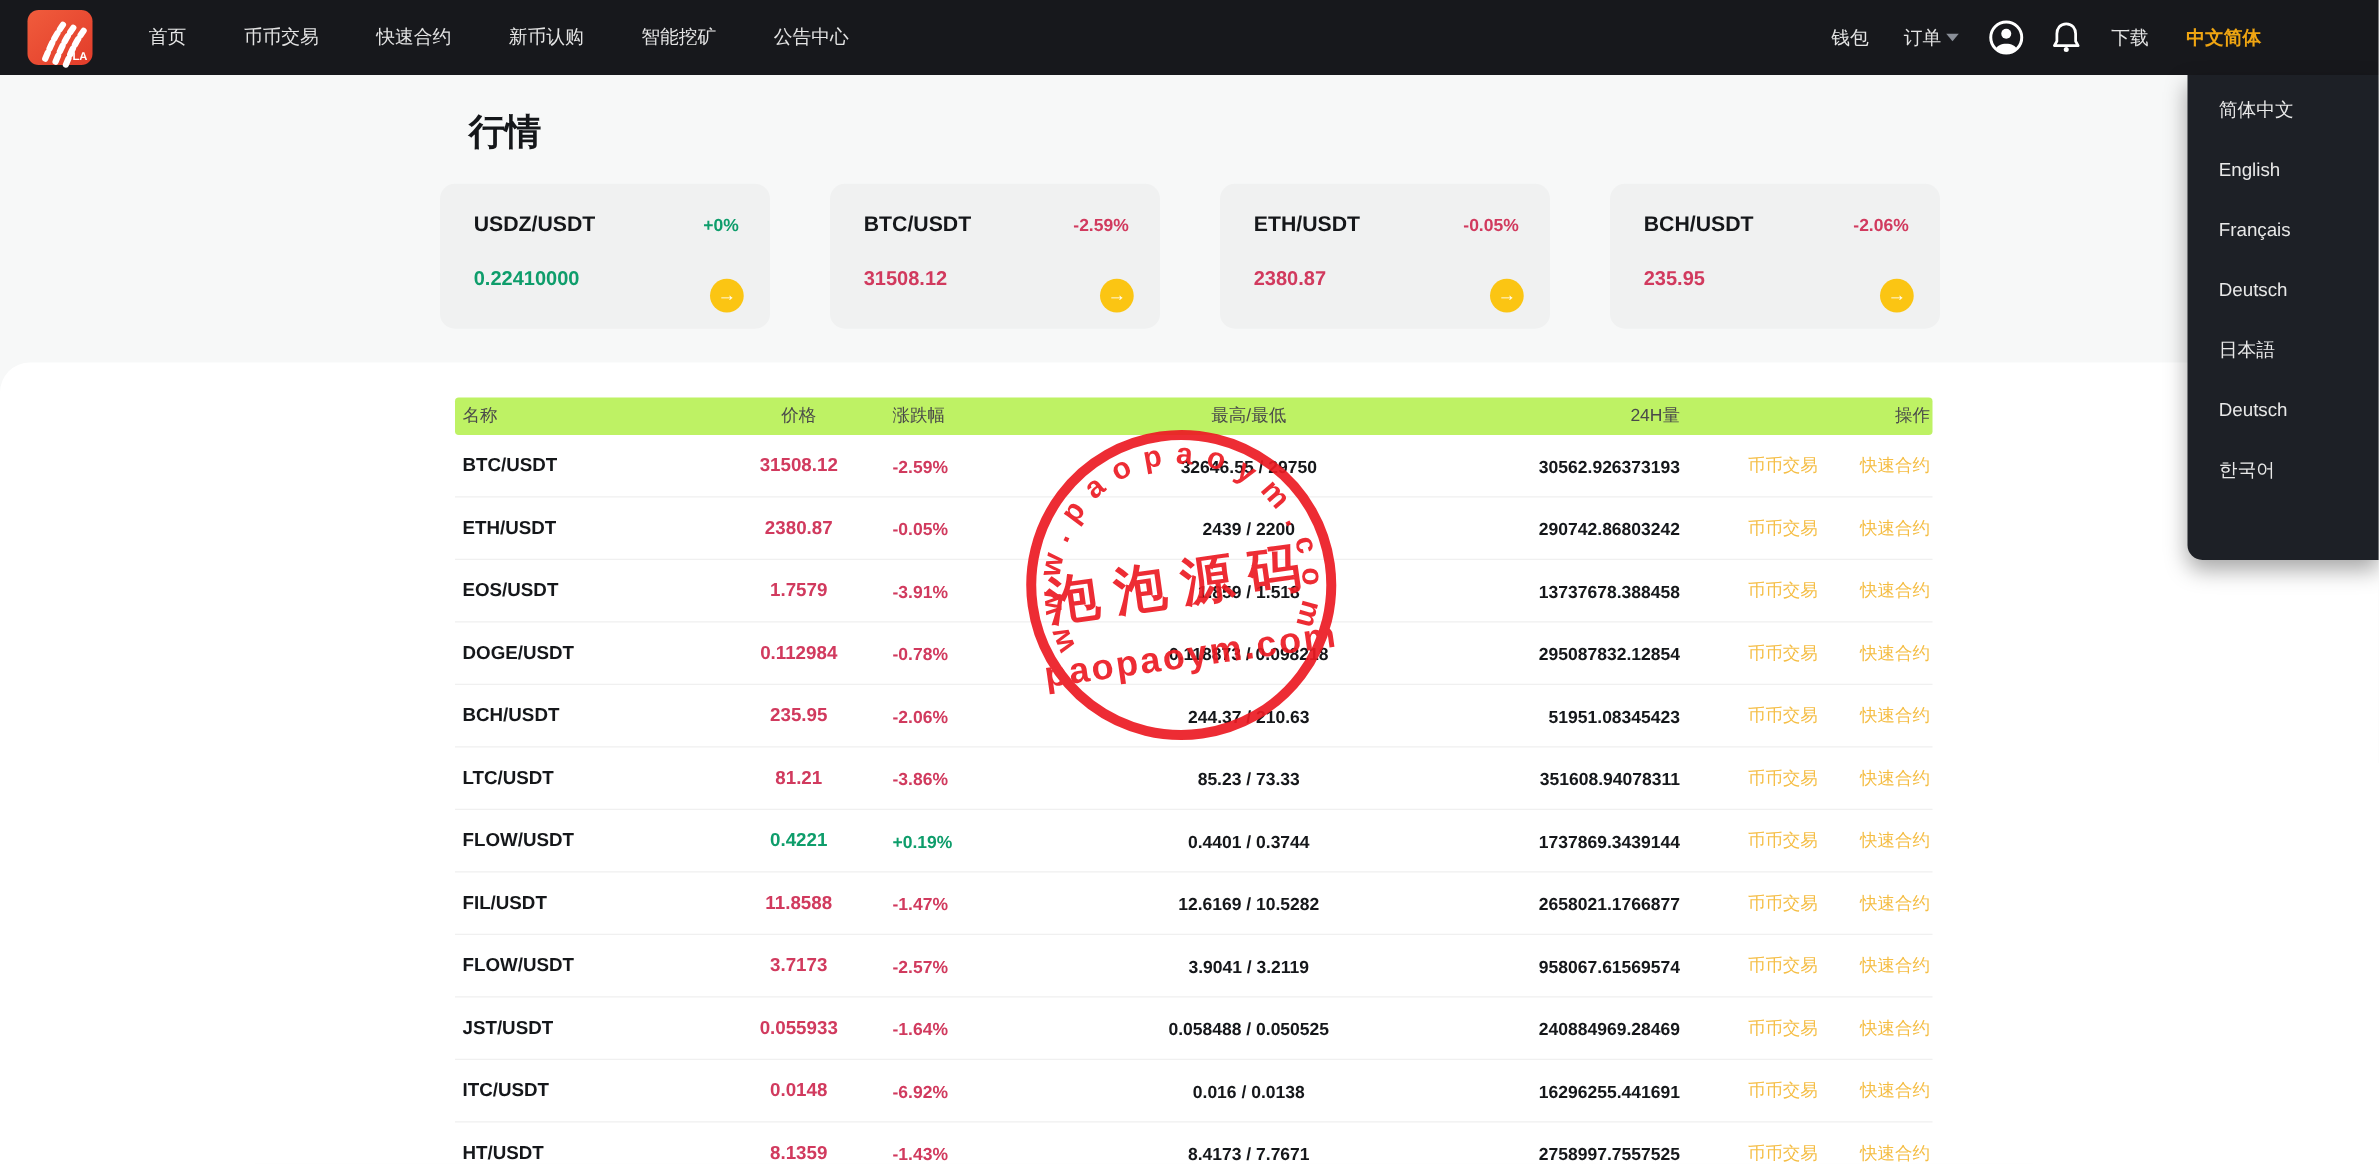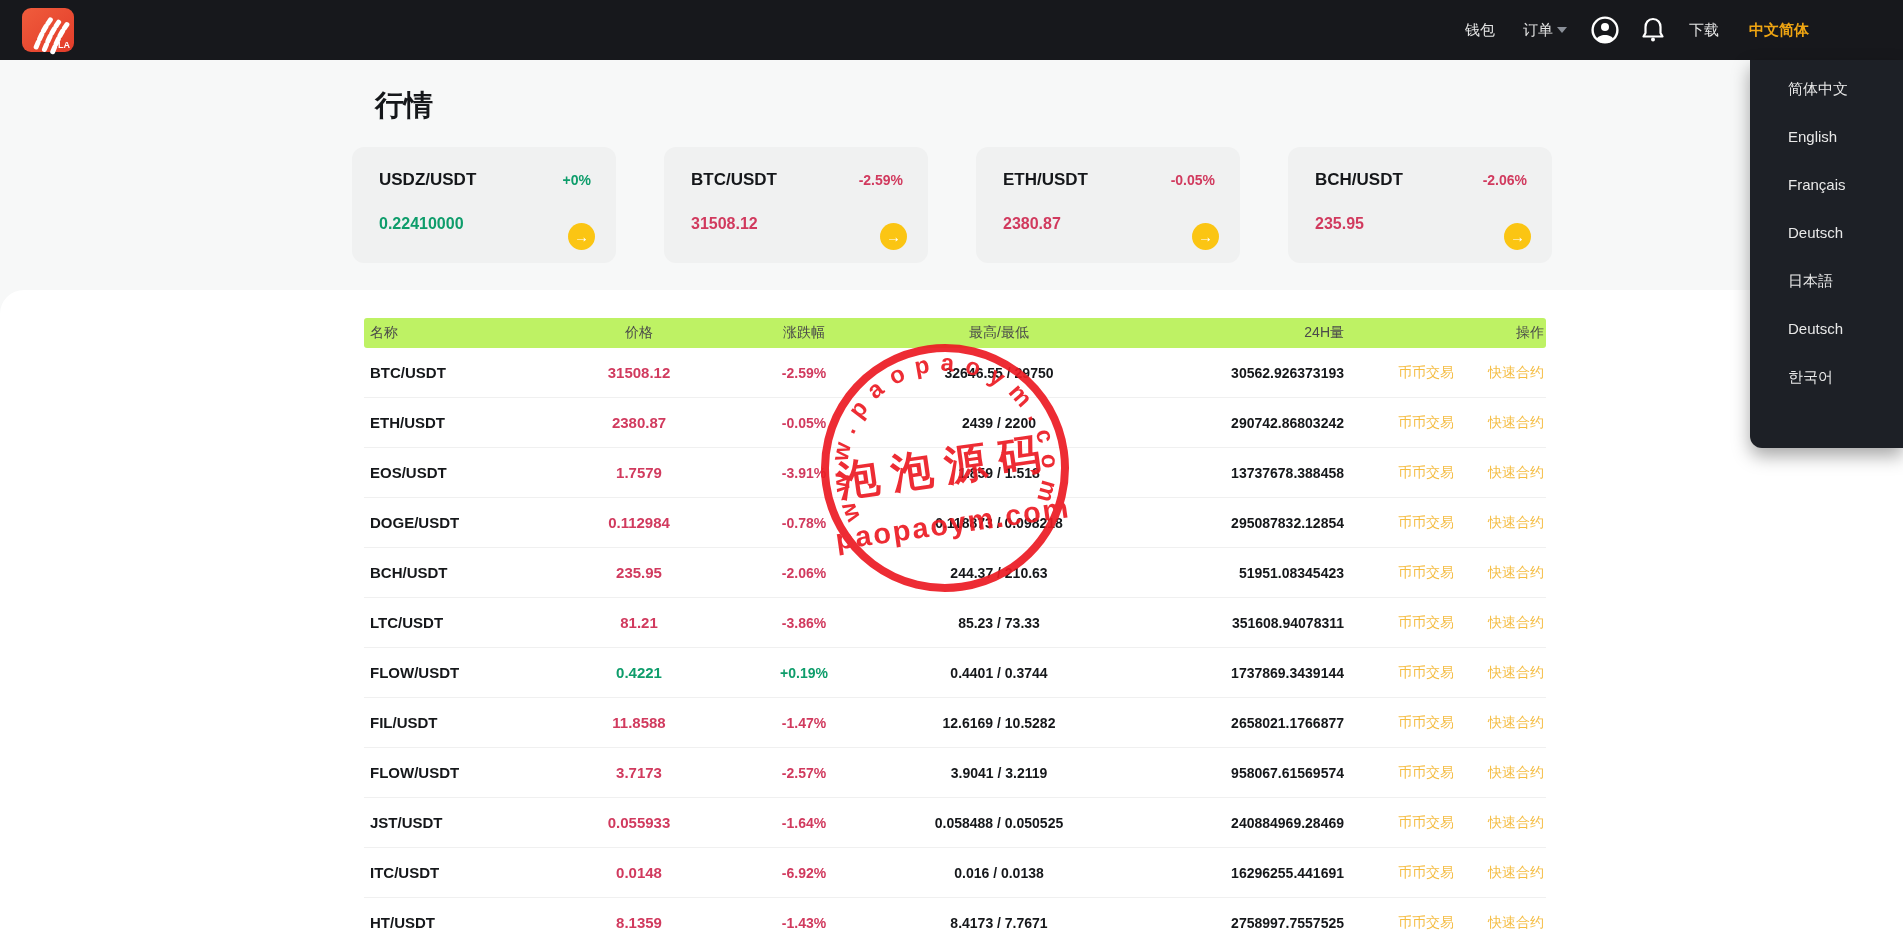--- a/index.html
+++ b/index.html
@@ -45,21 +45,21 @@
   .lang-current { color:#efa512; font-size:15px; font-weight:bold; cursor:pointer; }
 
   
   .lang-menu {
     position:absolute; top:60px; right:0; width:153px; height:388px;
     background:#1d2026; z-index:50; border-radius:0 0 0 12px;
     box-shadow:0 8px 18px rgba(0,0,0,.35);
     padding-top:5px;
   }
   .lang-menu .item {
-    height:48px; line-height:48px; padding-left:38px;
+    height:48px; line-height:48px; padding-left:25px;
     color:#e8e8e8; font-size:15px; cursor:pointer; white-space:nowrap;
   }
 
   
   .page-title {
     position:absolute; left:375px; top:86px; font-size:29px; font-weight:bold; color:#15171a;
   }
 
   .cards { position:absolute; left:352px; top:147px; display:flex; }
   .card {
@@ -89,21 +89,21 @@
   }
   .tr {
     display:grid; grid-template-columns:200px 150px 180px 210px 240px 1fr;
     height:50px; align-items:center; border-bottom:1px solid #f0f0f0;
     font-size:14px; cursor:pointer; background:transparent;
   }
   .c-name   { padding-left:6px; text-align:left; font-weight:bold; color:#15171a; font-size:15px; }
   .thead .c-name { font-weight:normal; color:#4a4a4a; font-size:14px; }
   .c-price  { text-align:center; font-weight:bold; font-size:15px; }
   .thead .c-price { font-weight:normal; font-size:14px; }
-  .c-chg    { text-align:center; font-weight:bold; }
+  .c-chg    { text-align:left; font-weight:bold; }
   .thead .c-chg { font-weight:normal; }
   .c-hl     { text-align:center; font-weight:bold; color:#15171a; }
   .thead .c-hl { font-weight:normal; color:#4a4a4a; }
   .c-vol    { text-align:right; font-weight:bold; color:#15171a; }
   .thead .c-vol { font-weight:normal; color:#4a4a4a; }
   .c-act    { text-align:right; padding-right:2px; }
   .c-act .lnk { color:#f5bd43; margin-left:30px; cursor:pointer; }
   .up   { color:#0e9d6b; }
   .down { color:#d13a5e; }
 
@@ -118,20 +118,28 @@
   <div class="logo">
     <svg viewBox="0 0 44 44">
       <g stroke="#ffffff" stroke-width="4.2" fill="none" stroke-dasharray="4.5 3" stroke-linecap="round">
         <path d="M12 33 C 15 26, 17 20, 24 10"></path>
         <path d="M19 35 C 22 28, 24 22, 31 12"></path>
         <path d="M26 37 C 29 30, 31 24, 38 14"></path>
       </g>
     </svg>
     <span class="la">LA</span>
   </div>
+  <ul class="nav-menu">
+      <li>首页</li>
+      <li>币币交易</li>
+      <li>快速合约</li>
+      <li>新币认购</li>
+      <li>智能挖矿</li>
+      <li>公告中心</li>
+    </ul>
   <div class="nav-right">
     <span class="txt wallet">钱包</span>
     <span class="txt orders">订单</span>
     <span class="caret"></span>
     <span class="icon-btn person-icon">
       <svg width="28" height="28" viewBox="0 0 28 28">
         <circle cx="14" cy="14" r="12.4" fill="none" stroke="#fff" stroke-width="2.4"></circle>
         <circle cx="14" cy="11" r="4" fill="#fff"></circle>
         <path d="M5.5 23.5 C 7 17.5, 21 17.5, 22.5 23.5 L 19 26.5 L 9 26.5 Z" fill="#fff"></path>
       </svg>

